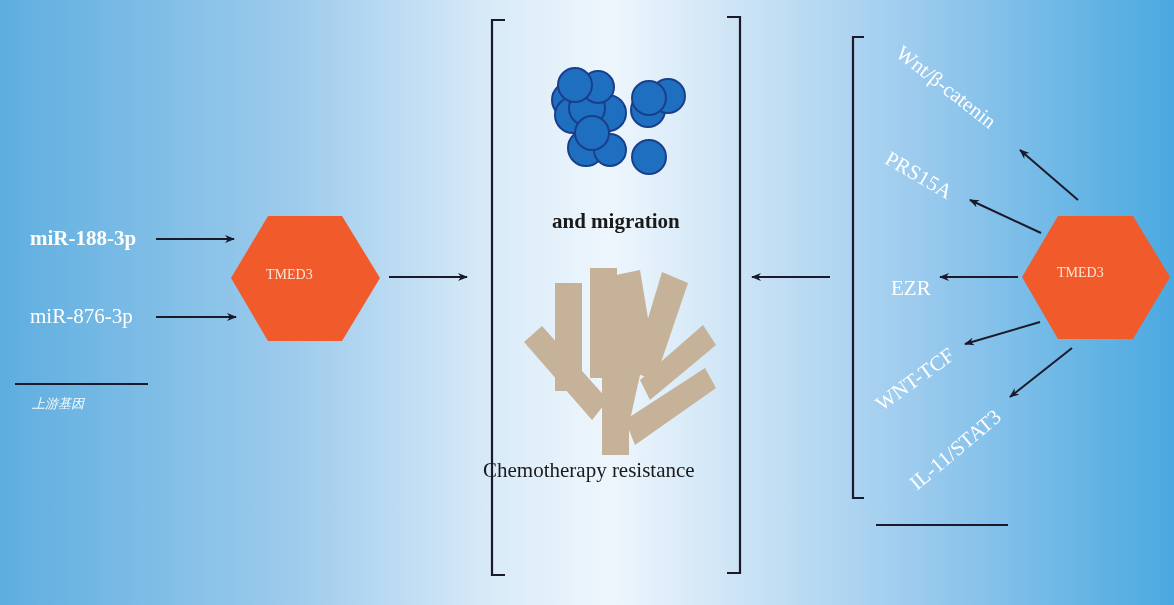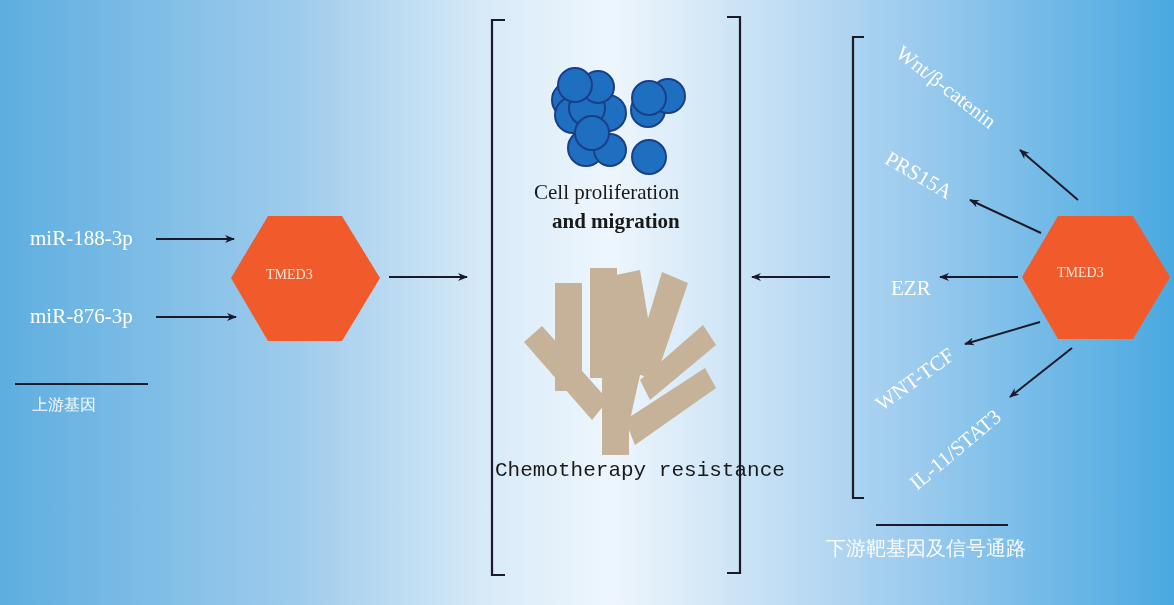--- a/index.html
+++ b/index.html
@@ -70,29 +70,27 @@
   <line x1="1078" y1="200" x2="1020" y2="150" stroke="#1a1a2a" stroke-width="2" marker-end="url(#ah)"></line>
   <line x1="1041" y1="233" x2="970" y2="200" stroke="#1a1a2a" stroke-width="2" marker-end="url(#ah)"></line>
   <line x1="1018" y1="277" x2="940" y2="277" stroke="#1a1a2a" stroke-width="2" marker-end="url(#ah)"></line>
   <line x1="1040" y1="322" x2="965" y2="344" stroke="#1a1a2a" stroke-width="2" marker-end="url(#ah)"></line>
   <line x1="1072" y1="348" x2="1010" y2="397" stroke="#1a1a2a" stroke-width="2" marker-end="url(#ah)"></line>
 
   <line x1="15" y1="384" x2="148" y2="384" stroke="#1a1a2a" stroke-width="2"></line>
   <line x1="876" y1="525" x2="1008" y2="525" stroke="#1a1a2a" stroke-width="2"></line>
 </svg>
 
-<div class="lbl" style="left:30px;top:228px;">miR-188-3p</div>
+<div class="lbl" style="left:30px;top:228px;font-weight:bold;">miR-188-3p</div>
 <div class="lbl" style="left:30px;top:306px;">miR-876-3p</div>
-<div class="lbl cn" style="left:32px;top:397px;font-size:16px;">上游基因</div>
+<div class="lbl cn" style="left:32px;top:397px;font-size:13px;font-style:italic;">上游基因</div>
 <div class="hexlbl" style="left:266px;top:268px;">TMED3</div>
 
-<div class="lbl dark" style="left:534px;top:182px;">Cell proliferation</div>
 <div class="lbl dark" style="left:552px;top:211px;font-weight:bold;">and migration</div>
-<div class="lbl dark" style="left:495px;top:460px;font-family:Liberation Mono, monospace;">Chemotherapy resistance</div>
+<div class="lbl dark" style="left:483px;top:460px;">Chemotherapy resistance</div>
 
 <div class="hexlbl" style="left:1057px;top:266px;">TMED3</div>
 <div class="lbl" style="left:905px;top:42px;transform-origin:0 0;transform:rotate(38deg);">Wnt/β-catenin</div>
 <div class="lbl" style="left:892px;top:148px;transform-origin:0 0;transform:rotate(30deg);">PRS15A</div>
 <div class="lbl" style="left:891px;top:278px;">EZR</div>
 <div class="lbl" style="left:872px;top:398px;transform-origin:0 0;transform:rotate(-36deg);">WNT-TCF</div>
 <div class="lbl" style="left:906px;top:478px;transform-origin:0 0;transform:rotate(-40deg);">IL-11/STAT3</div>
-<div class="lbl cn" style="left:826px;top:538px;font-size:20px;">下游靶基因及信号通路</div>
 </div>
 
 </body></html>

